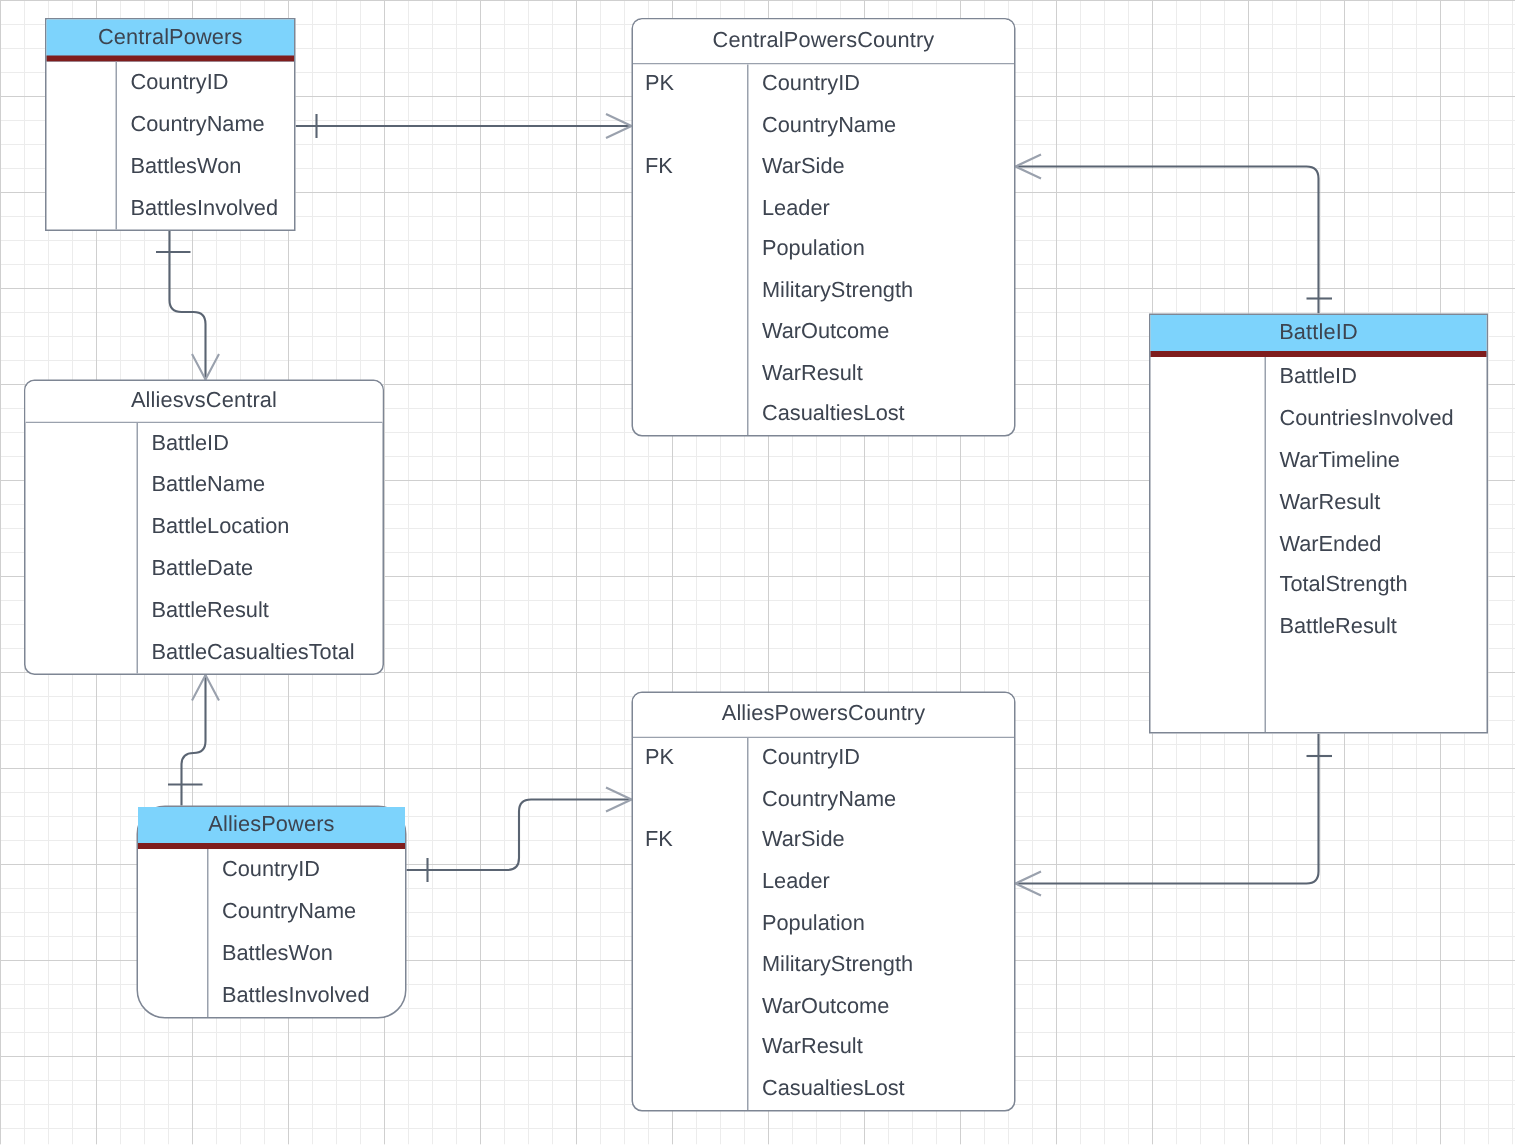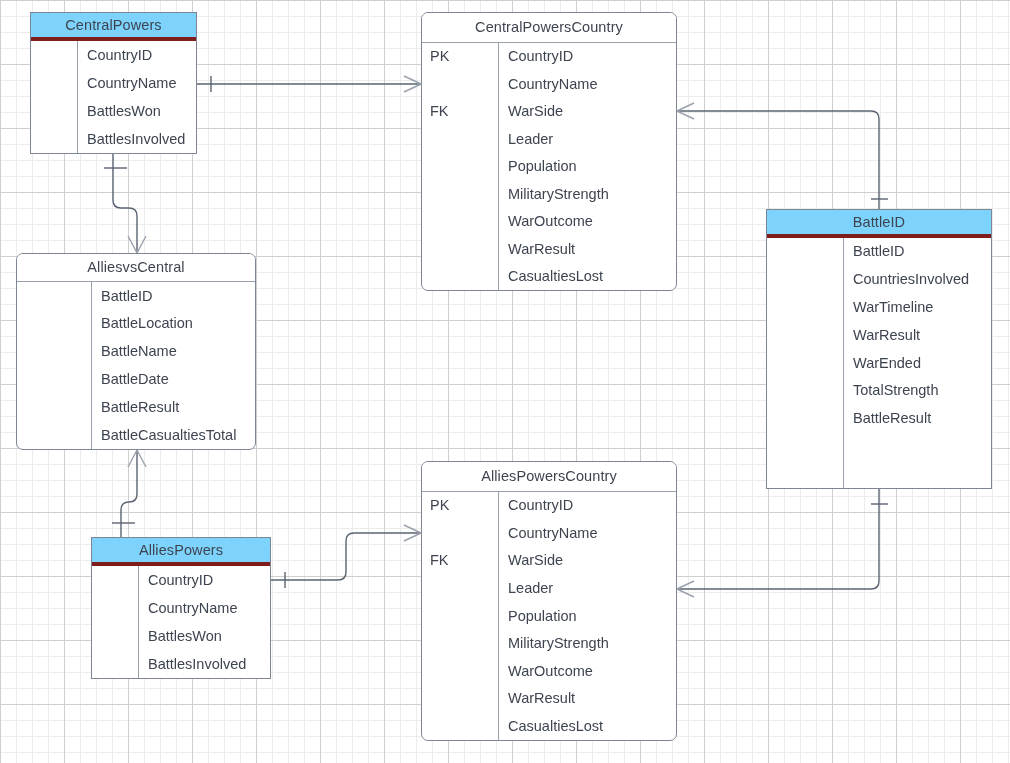--- a/index.html
+++ b/index.html
@@ -227,30 +227,30 @@
       <div class="key-col" style="width:75px;">
         <div class="row key-row blank" style="height:27.8px;"></div>
         <div class="row key-row blank" style="height:27.8px;"></div>
         <div class="row key-row blank" style="height:27.8px;"></div>
         <div class="row key-row blank" style="height:27.8px;"></div>
         <div class="row key-row blank" style="height:27.8px;"></div>
         <div class="row key-row blank" style="height:27.8px;"></div>
       </div>
       <div class="attr-col">
         <div class="row" style="height:27.8px;">BattleID</div>
+        <div class="row" style="height:27.8px;">BattleName</div>
         <div class="row" style="height:27.8px;">BattleLocation</div>
-        <div class="row" style="height:27.8px;">BattleName</div>
         <div class="row" style="height:27.8px;">BattleDate</div>
         <div class="row" style="height:27.8px;">BattleResult</div>
         <div class="row" style="height:27.8px;">BattleCasualtiesTotal</div>
       </div>
     </div>
   </div>
 
-  <div class="entity" style="left:91px; top:537px; width:180px; height:142px;">
+  <div class="entity" style="left:91px; top:537px; width:180px; height:142px;border-radius:19px;">
     <div class="ent-title filled" style="height:29px;">AlliesPowers</div>
     <div class="ent-body">
       <div class="key-col" style="width:47px;">
         <div class="row key-row blank" style="height:28px;"></div>
         <div class="row key-row blank" style="height:28px;"></div>
         <div class="row key-row blank" style="height:28px;"></div>
         <div class="row key-row blank" style="height:28px;"></div>
       </div>
       <div class="attr-col">
         <div class="row" style="height:28px;">CountryID</div>

